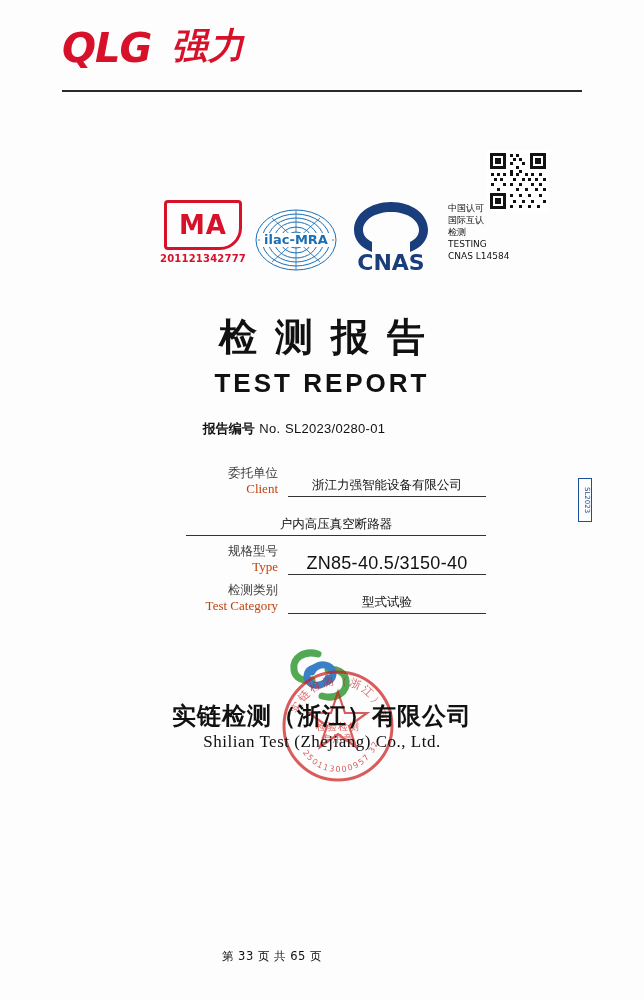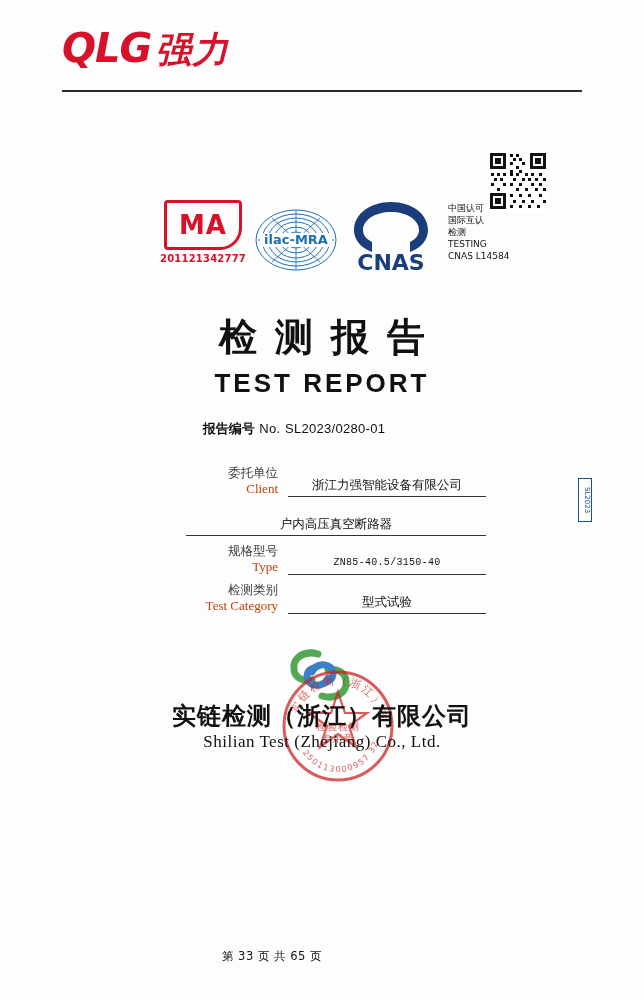--- a/index.html
+++ b/index.html
@@ -25,22 +25,22 @@
   
   .header {
     position: absolute;
     top: 28px;
     left: 62px;
     width: 520px;
     height: 70px;
   }
   .logo-row {
     display: flex;
-    align-items: flex-end;
-    gap: 4px;
+    align-items: flex-start;
+    gap: 20px;
   }
   .logo-qlg {
     font-family: "DejaVu Sans", sans-serif;
     font-weight: bold;
     font-style: italic;
     font-size: 40px;
     letter-spacing: -1px;
     color: #d8112a;
     line-height: 1;
   }
@@ -208,22 +208,22 @@
     flex: 1;
     border-bottom: 1px solid #333;
     padding-bottom: 2px;
     text-align: center;
     font-size: 12.5px;
     line-height: 18px;
     font-family: "DejaVu Sans", sans-serif;
     color: #111;
   }
   .info-value.mono {
-    font-family: Liberation Mono, monospace;
-    font-size: 10px;
+    font-family: Liberation Sans, sans-serif;
+    font-size: 18px;
     letter-spacing: 0.3px;
     margin-top: 7px;
   }
   .label-stack {
     width: 92px;
     text-align: right;
     padding-right: 10px;
   }
   .label-stack .l1 {
     font-size: 12.5px;

